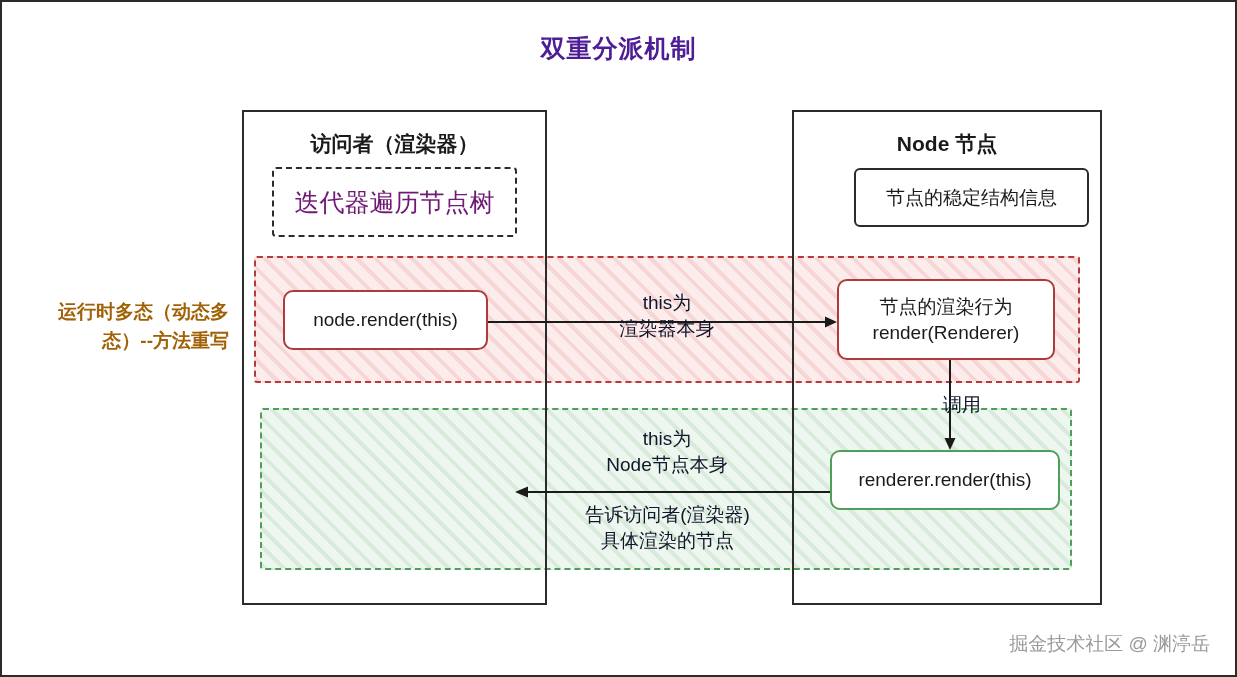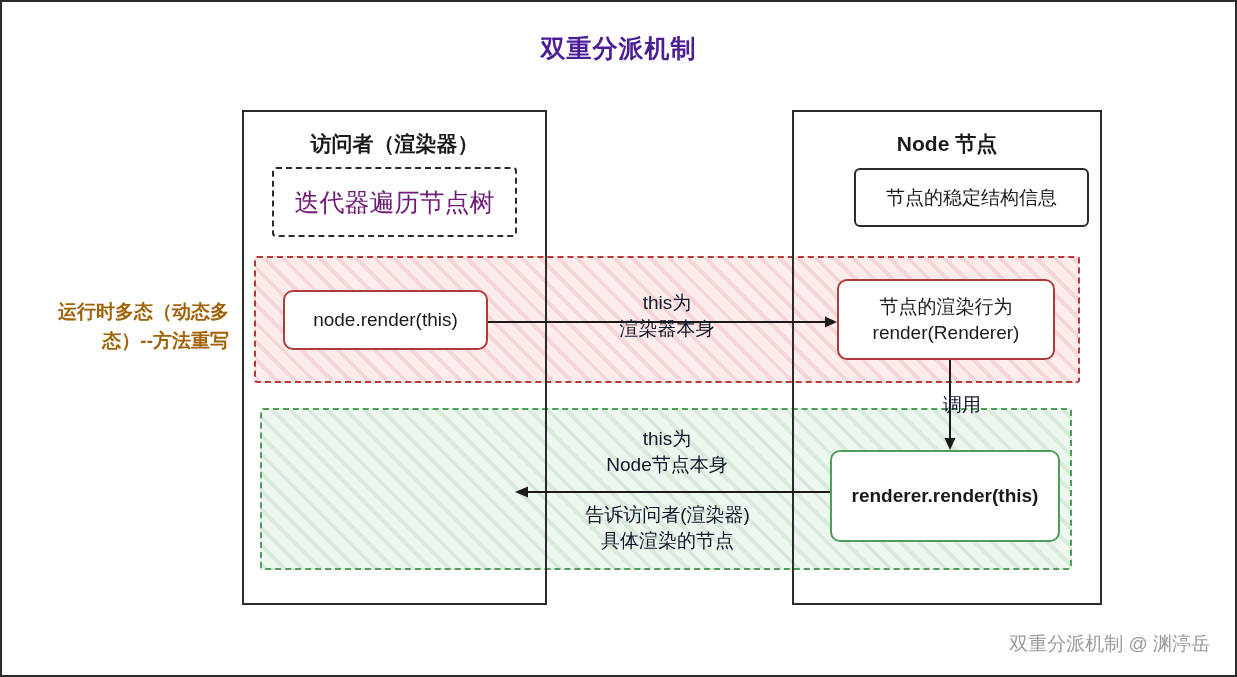--- a/index.html
+++ b/index.html
@@ -129,21 +129,21 @@
     line-height: 1.35;
     color: #1a1a1a;
     background: #ffffff;
   }
   .red-box   { border: 2px solid #b03a3a; }
   .green-box { border: 2px solid #4f9e5a; }
 
   #box-node-render      { left: 281px; top: 288px; width: 205px; height: 60px; }
   #box-render-renderer  { left: 835px; top: 277px; width: 218px; height: 81px; }
   #box-render-node      { left: 268px; top: 443px; width: 245px; height: 90px; }
-  #box-renderer-render  { left: 828px; top: 448px; width: 230px; height: 92px; font-weight: bold; }
+  #box-renderer-render  { left: 828px; top: 448px; width: 230px; height: 60px; }
 
   
   .side-label {
     position: absolute;
     font-size: 19px;
     font-weight: bold;
     line-height: 1.55;
     text-align: right;
     width: 215px;
   }
@@ -232,14 +232,14 @@
   </svg>
   <div class="arrow-label" id="lbl-this-node">
     <span>this为</span><br>
     <span>Node节点本身</span>
   </div>
   <div class="arrow-label" id="lbl-tell-visitor">
     <span>告诉访问者(渲染器)</span><br>
     <span>具体渲染的节点</span>
   </div>
 
-  <div id="watermark">双重分派机制 @ 渊渟岳</div>
+  <div id="watermark">掘金技术社区 @ 渊渟岳</div>
 </div>
 
 </body></html>

